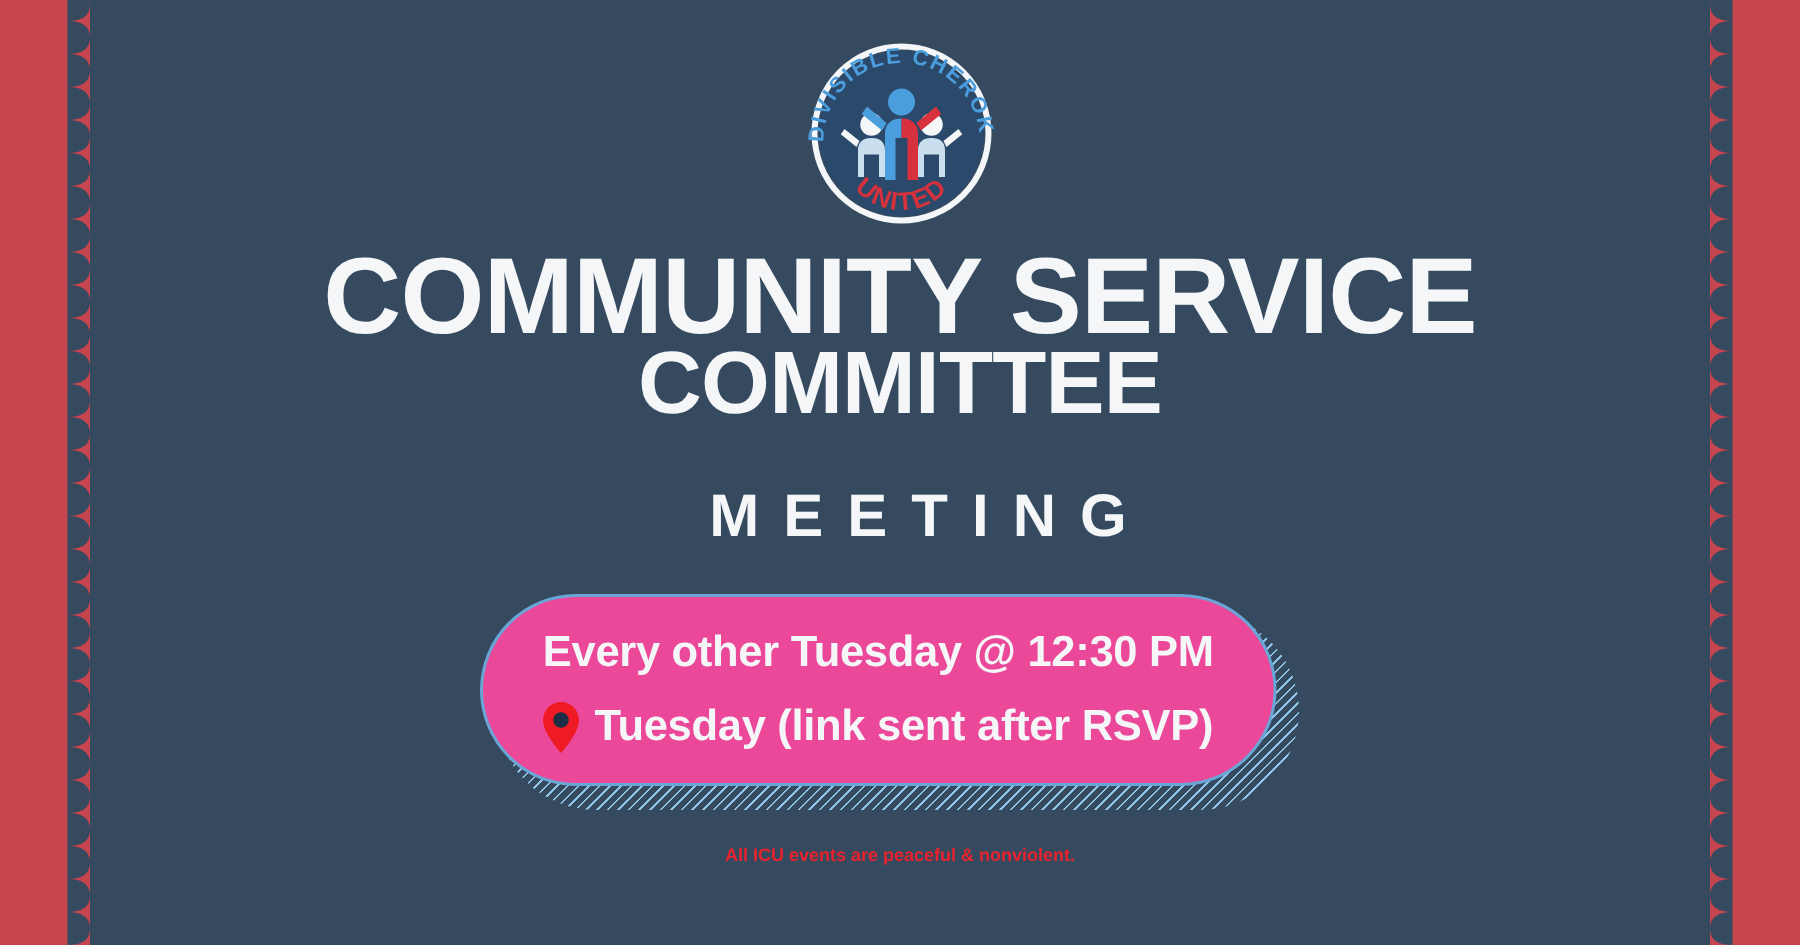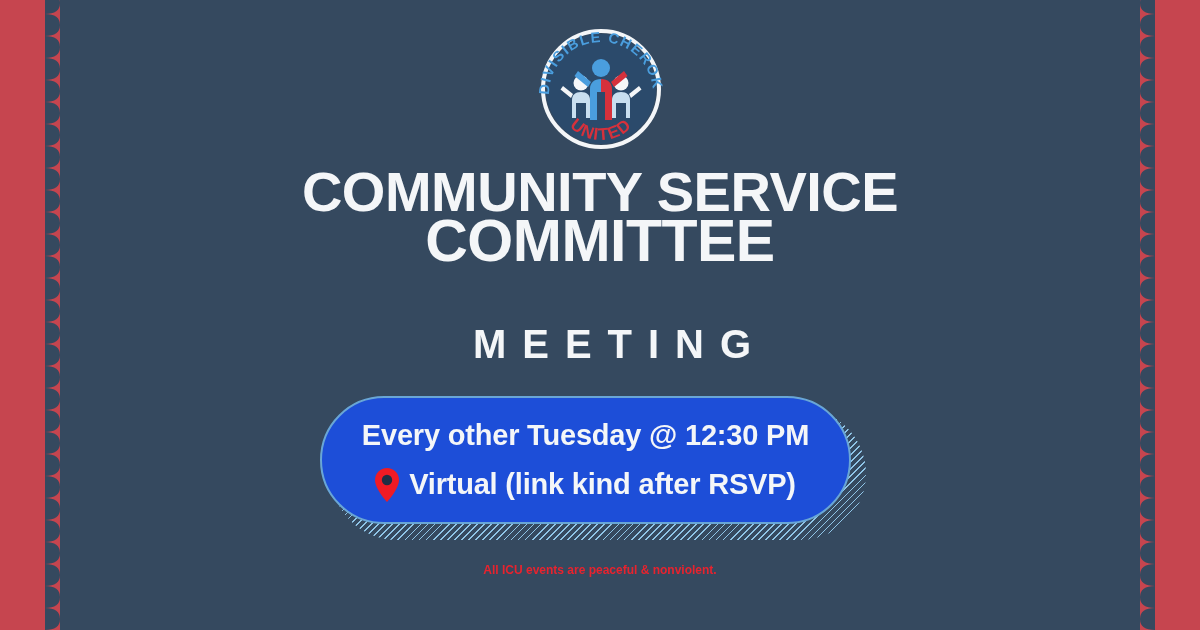--- a/index.html
+++ b/index.html
@@ -52,21 +52,21 @@
     width: 1200px;
     text-align: center;
     color: #f4f6f8;
     font-weight: 700;
     font-size: 84px;
     line-height: 0.86;
     letter-spacing: -0.5px;
     font-stretch: condensed;
     text-transform: uppercase;
   }
-  .headline .line1 { display: block; font-size: 56px; }
+  .headline .line1 { display: block; font-size: 72px; }
   .headline .line2 { display: block; font-size: 59px; }
 
   .subhead {
     position: absolute;
     left: 0;
     top: 322px;
     width: 1200px;
     text-align: center;
     color: #f4f6f8;
     font-weight: 600;
@@ -92,21 +92,21 @@
     background-color: #35495f;
   }
   .info-box {
     position: absolute;
     left: 320px;
     top: 396px;
     width: 531px;
     height: 128px;
     border: 2px solid #69a6d6;
     border-radius: 66px;
-    background: #1d4ed8;
+    background: #ec4899;
     box-sizing: border-box;
     display: flex;
     flex-direction: column;
     align-items: center;
     justify-content: center;
     gap: 15px;
   }
   .info-line {
     display: flex;
     align-items: center;
@@ -273,21 +273,21 @@
     <div class="info-line">
       <span>Every other Tuesday @ 12:30 PM</span>
     </div>
     <div class="info-line">
       <span class="pin-icon">
         <svg viewBox="0 0 24 34" width="24" height="34">
           <path d="M12,0 C5.4,0 0,5.4 0,12 C0,21 12,34 12,34 C12,34 24,21 24,12 C24,5.4 18.6,0 12,0 Z" fill="#ef1b24"></path>
           <circle cx="12" cy="12" r="5.2" fill="#1e2f45"></circle>
         </svg>
       </span>
-      <span>Virtual (link kind after RSVP)</span>
+      <span>Tuesday (link sent after RSVP)</span>
     </div>
   </div>
 
   <div class="disclaimer">
     <span>All ICU events are peaceful &amp; nonviolent.</span>
   </div>
 
 </div>
 
 </body></html>

